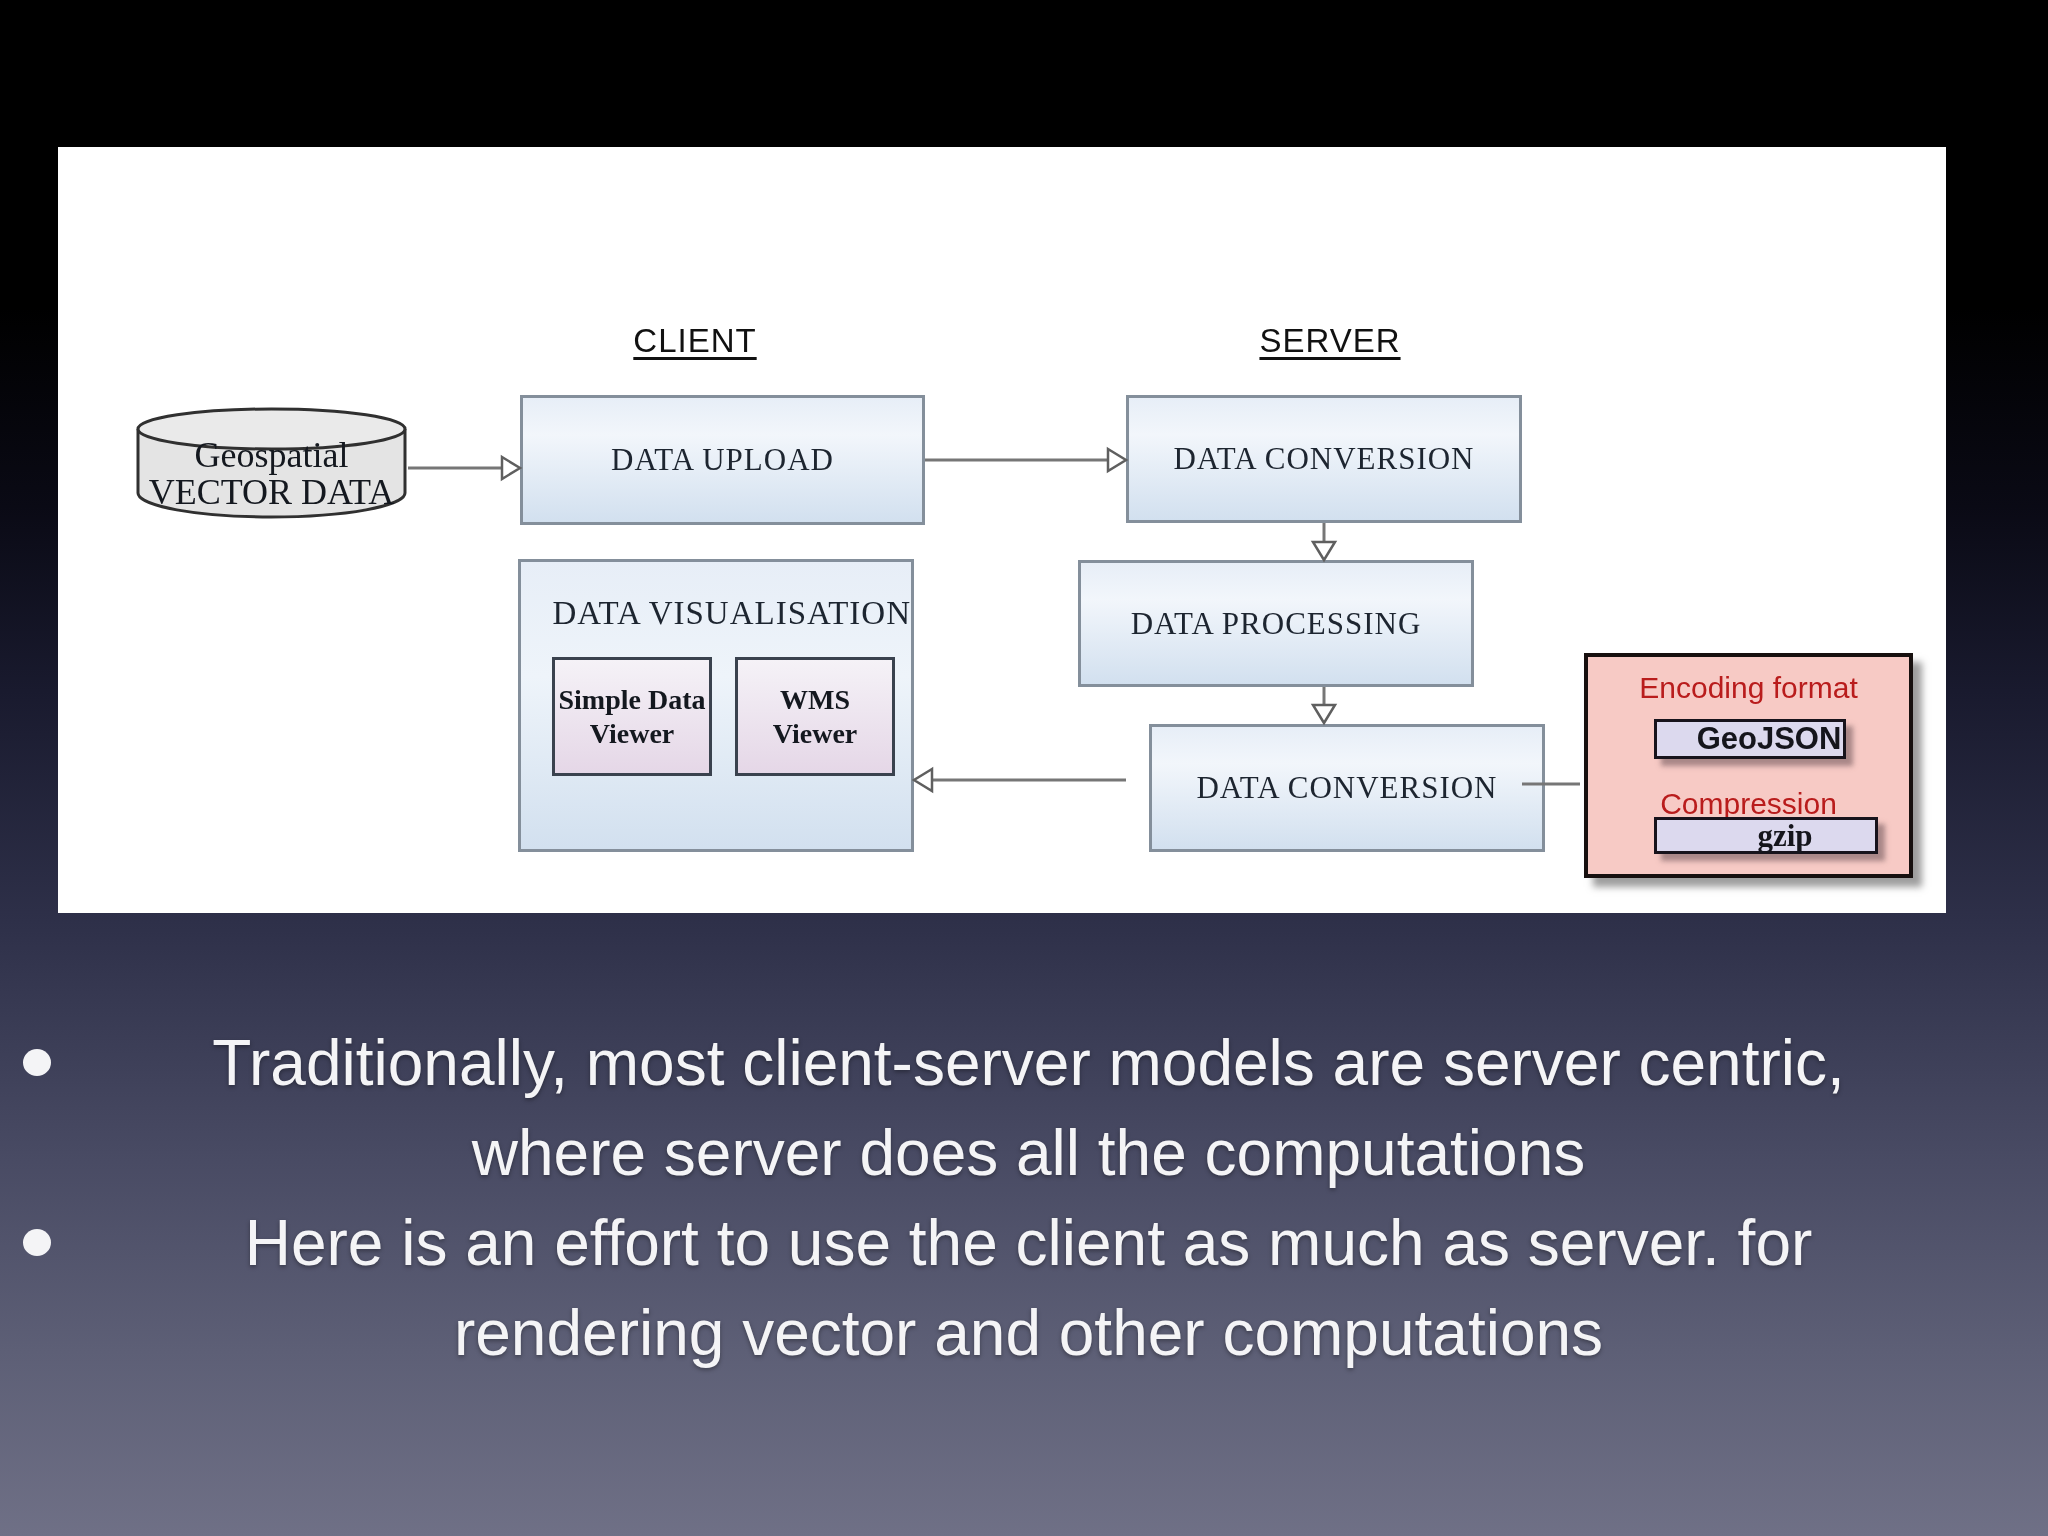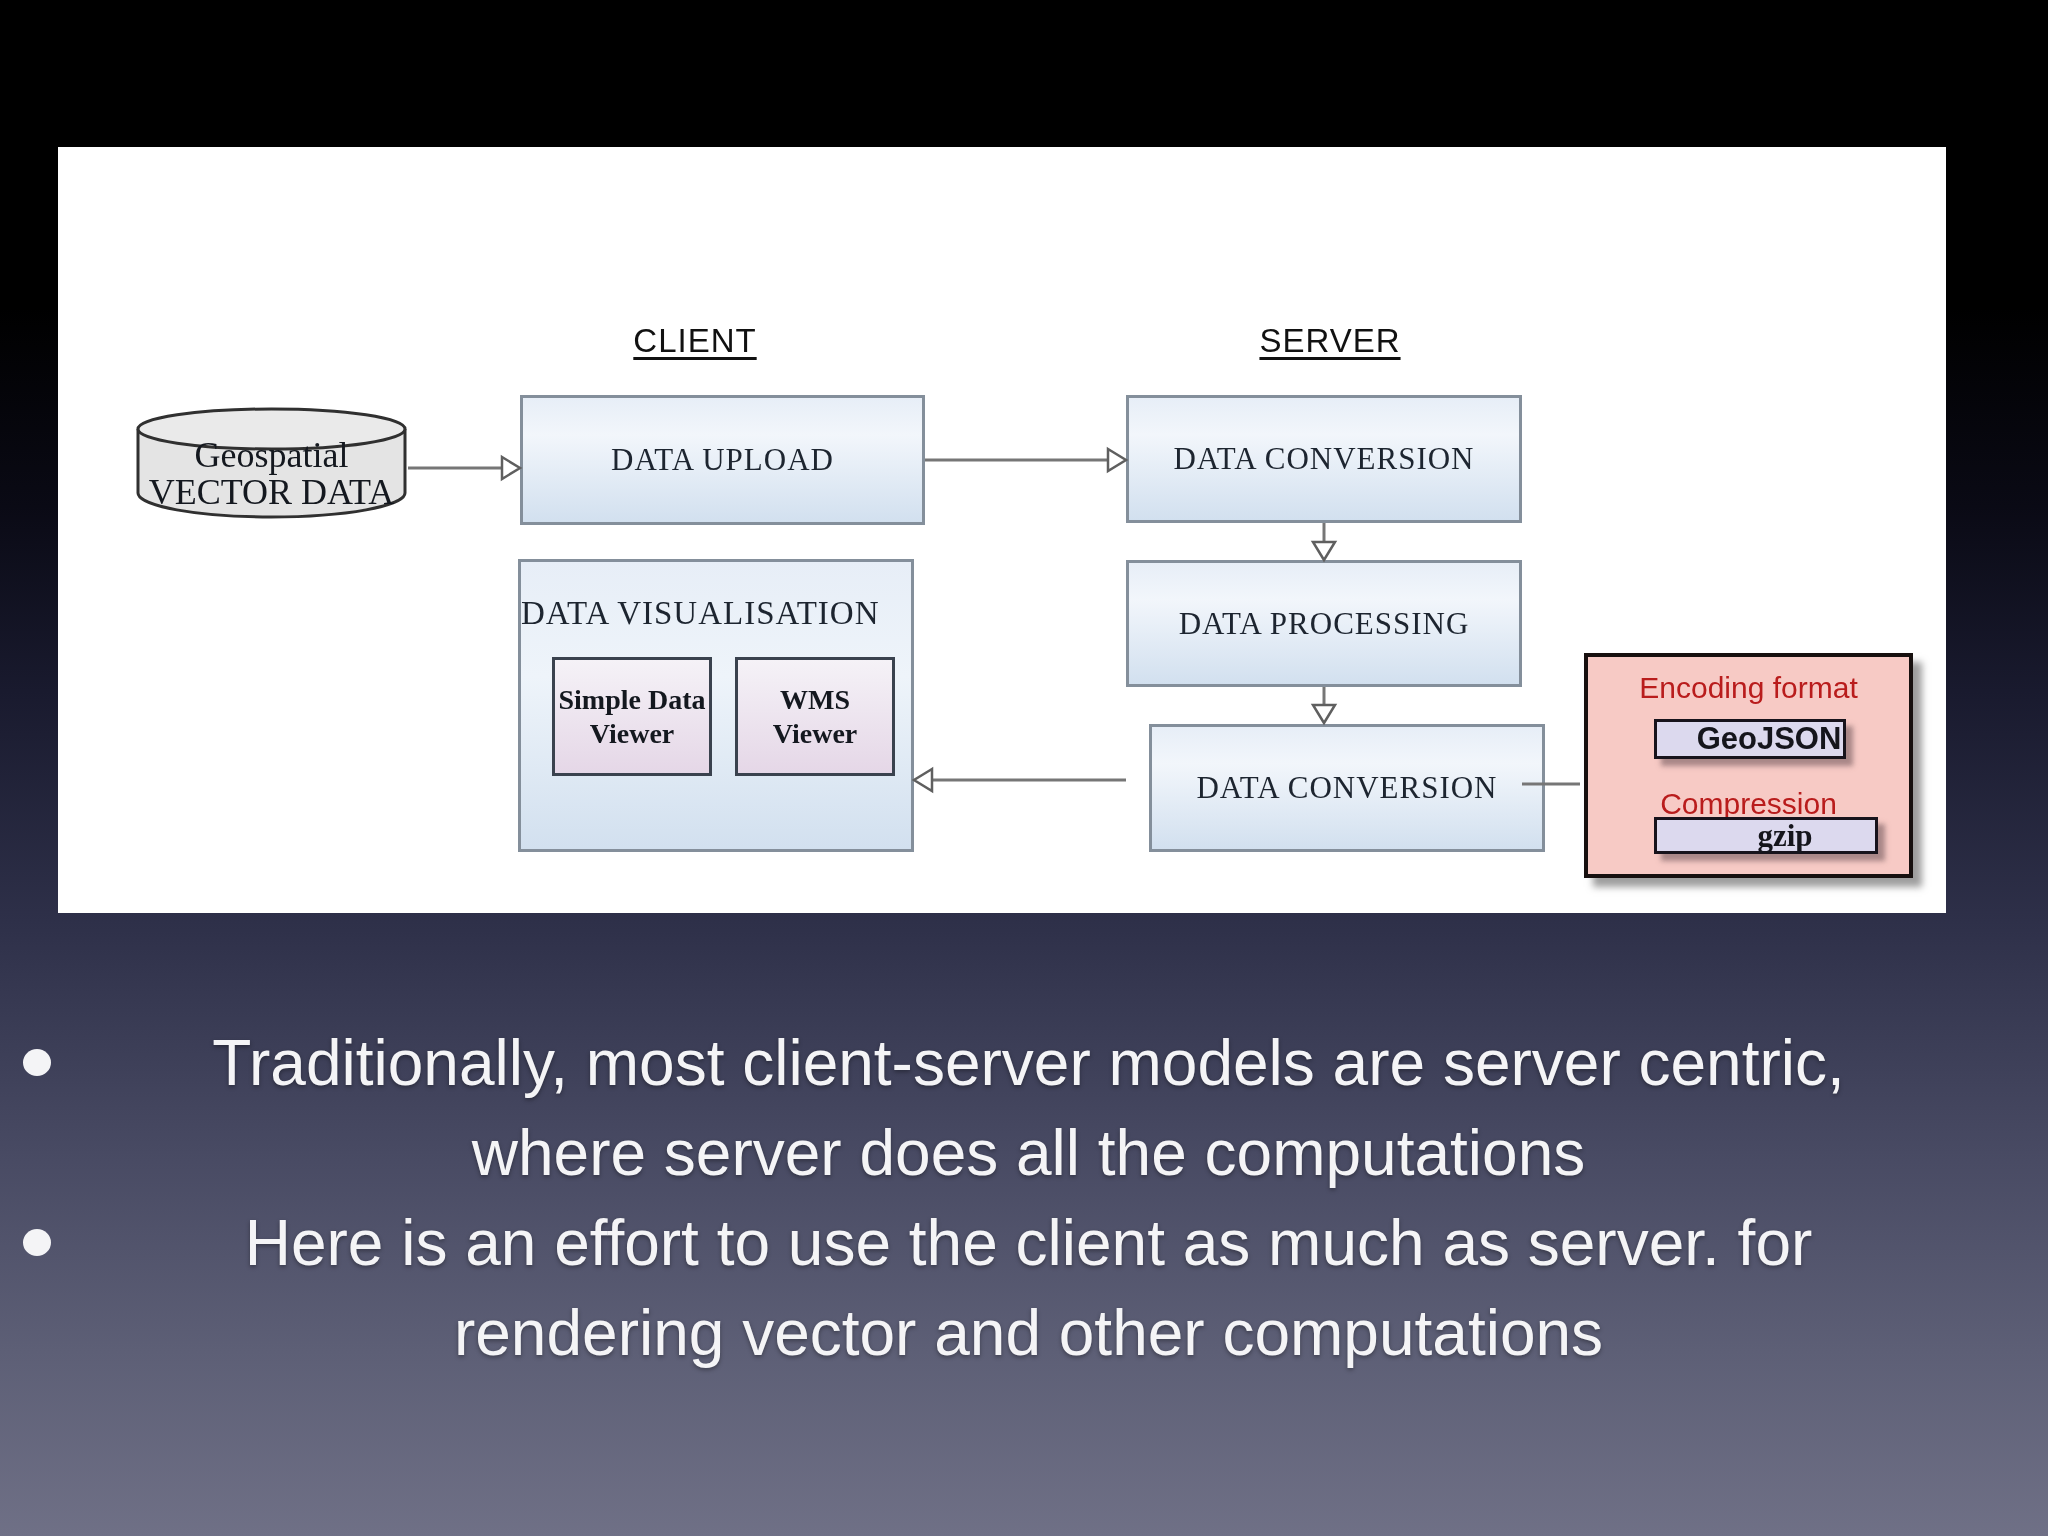--- a/index.html
+++ b/index.html
@@ -29,30 +29,30 @@
   .bluebox{
     position:absolute;box-sizing:border-box;
     border:3px solid var(--box-border-gray,#848f9b);
     background:linear-gradient(180deg,var(--box-blue-top,#e7eef7) 0%, #f2f6fb 30%, var(--box-blue-bottom,#d2e0ef) 100%);
     display:flex;align-items:center;justify-content:center;
     font-family:"Liberation Serif", serif;font-size:31px;color:var(--text-dark,#1d2530);
     letter-spacing:1px;
   }
   .box-upload{left:462px;top:248px;width:405px;height:130px;}
   .box-ingestion{left:1068px;top:248px;width:396px;height:128px;}
-  .box-processing{left:1068px;top:413px;width:396px;height:127px;}
+  .box-processing{left:1020px;top:413px;width:396px;height:127px;}
   .box-conversion{left:1068px;top:577px;width:396px;height:128px;margin-left:23px;}
 
   .vis-box{
     position:absolute;left:460px;top:412px;width:396px;height:293px;box-sizing:border-box;
     border:3px solid var(--box-border-gray,#848f9b);
     background:linear-gradient(180deg,var(--box-blue-top,#e7eef7) 0%, #eef4fa 40%, var(--box-blue-bottom,#d2e0ef) 100%);
   }
   .vis-title{
-    position:absolute;left:0;top:33px;width:100%;text-align:left;
+    position:absolute;left:0;top:33px;width:100%;text-align:right;
     font-family:"Liberation Serif", serif;font-size:33px;color:var(--text-dark,#1d2530);letter-spacing:1px;
   }
   .viewer-box{
     position:absolute;top:95px;width:160px;height:119px;box-sizing:border-box;
     border:3px solid var(--viewer-border,#3a424e);
     background:linear-gradient(180deg,var(--viewer-top,#f5f2f7) 0%, var(--viewer-bottom,#e5d7e7) 100%);
     display:flex;align-items:center;justify-content:center;text-align:center;
     font-family:"Liberation Serif", serif;font-weight:bold;font-size:28px;line-height:34px;
     color:#14181f;white-space:pre-line;
   }

